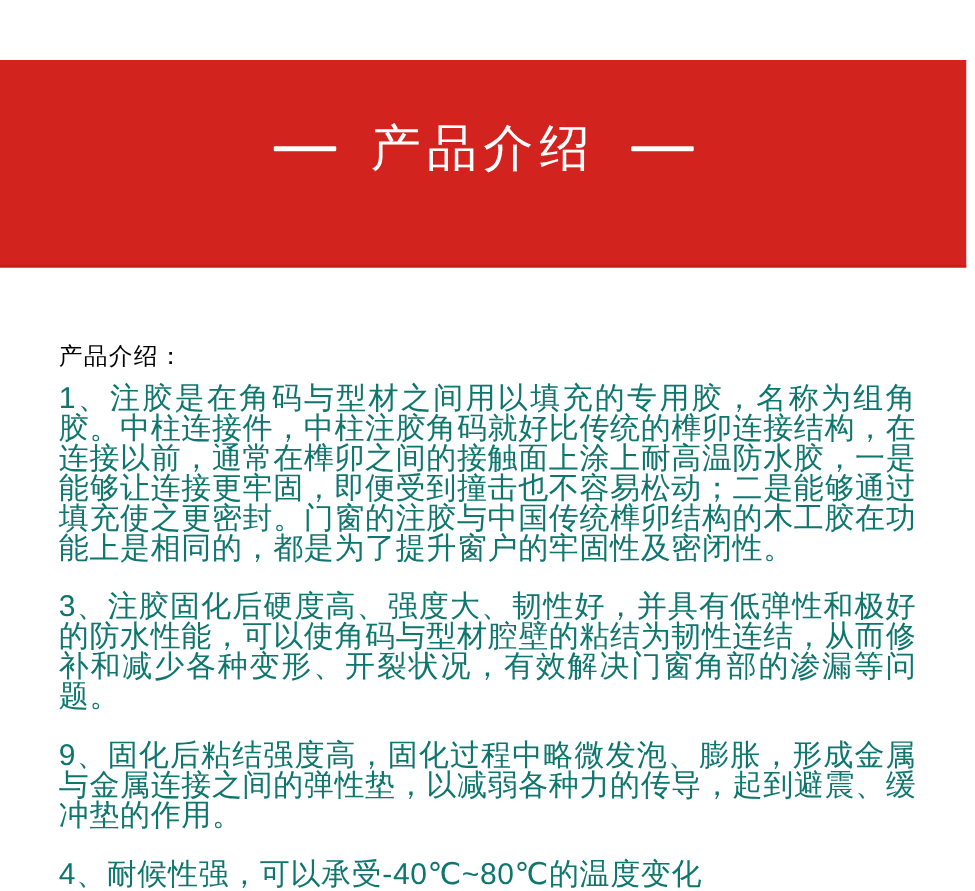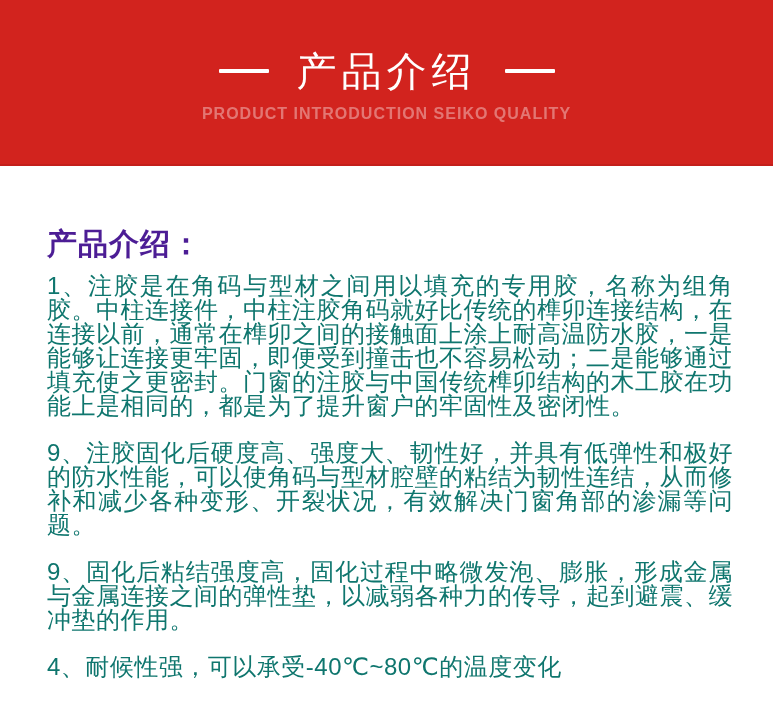--- a/index.html
+++ b/index.html
@@ -3,21 +3,21 @@
 <meta charset="utf-8">
 <style>
   * { margin: 0; padding: 0; box-sizing: border-box; }
   html, body {
     width: 780px;
     height: 713px;
     background: #ffffff;
     font-family: "Liberation Sans", "DejaVu Sans", sans-serif;
     overflow: hidden;
   }
-  .page { width: 780px; height: 593px; background: #ffffff; }
+  .page { width: 780px; height: 593px; background: #ffffff; margin-top: 48px; }
 
   
   .banner {
     width: 773px;
     height: 166px;
     background: #d2231e;
     border-bottom: 2px solid #c31f1b;
     display: flex;
     flex-direction: column;
     align-items: center;
@@ -55,24 +55,24 @@
     white-space: nowrap;
   }
 
   
   .content {
     padding: 0 47px;
   }
   .heading {
     margin-top: 58px;
     margin-bottom: 9px;
-    font-size: 30px;
-    font-weight: 700;
+    font-size: 19px;
+    font-weight: 400;
     letter-spacing: 1px;
-    color: #4c1d95;
+    color: #000000;
   }
   .para {
     font-size: 24px;
     line-height: 24px;
     letter-spacing: 0.5px;
     color: #0f766e;
     text-align: justify;
   }
   .para + .para { margin-top: 23px; }
 </style>
@@ -82,28 +82,27 @@
 <div class="page">
 
   <header class="banner">
     <div class="banner-title-row">
       <span class="dash"></span>
       <h1 class="banner-title">
         <span class="title-light">产品介绍</span>
       </h1>
       <span class="dash"></span>
     </div>
-    <div class="banner-subtitle">PRODUCT INTRODUCTION SEIKO QUALITY</div>
   </header>
 
   <main class="content">
     <h2 class="heading">产品介绍：</h2>
 
     <p class="para">1、注胶是在角码与型材之间用以填充的专用胶，名称为组角胶。中柱连接件，中柱注胶角码就好比传统的榫卯连接结构，在连接以前，通常在榫卯之间的接触面上涂上耐高温防水胶，一是能够让连接更牢固，即便受到撞击也不容易松动；二是能够通过填充使之更密封。门窗的注胶与中国传统榫卯结构的木工胶在功能上是相同的，都是为了提升窗户的牢固性及密闭性。</p>
 
-    <p class="para">9、注胶固化后硬度高、强度大、韧性好，并具有低弹性和极好的防水性能，可以使角码与型材腔壁的粘结为韧性连结，从而修补和减少各种变形、开裂状况，有效解决门窗角部的渗漏等问题。</p>
+    <p class="para">3、注胶固化后硬度高、强度大、韧性好，并具有低弹性和极好的防水性能，可以使角码与型材腔壁的粘结为韧性连结，从而修补和减少各种变形、开裂状况，有效解决门窗角部的渗漏等问题。</p>
 
     <p class="para">9、固化后粘结强度高，固化过程中略微发泡、膨胀，形成金属与金属连接之间的弹性垫，以减弱各种力的传导，起到避震、缓冲垫的作用。</p>
 
     <p class="para">4、耐候性强，可以承受-40℃~80℃的温度变化</p>
   </main>
 
 </div>
 
 </body></html>

